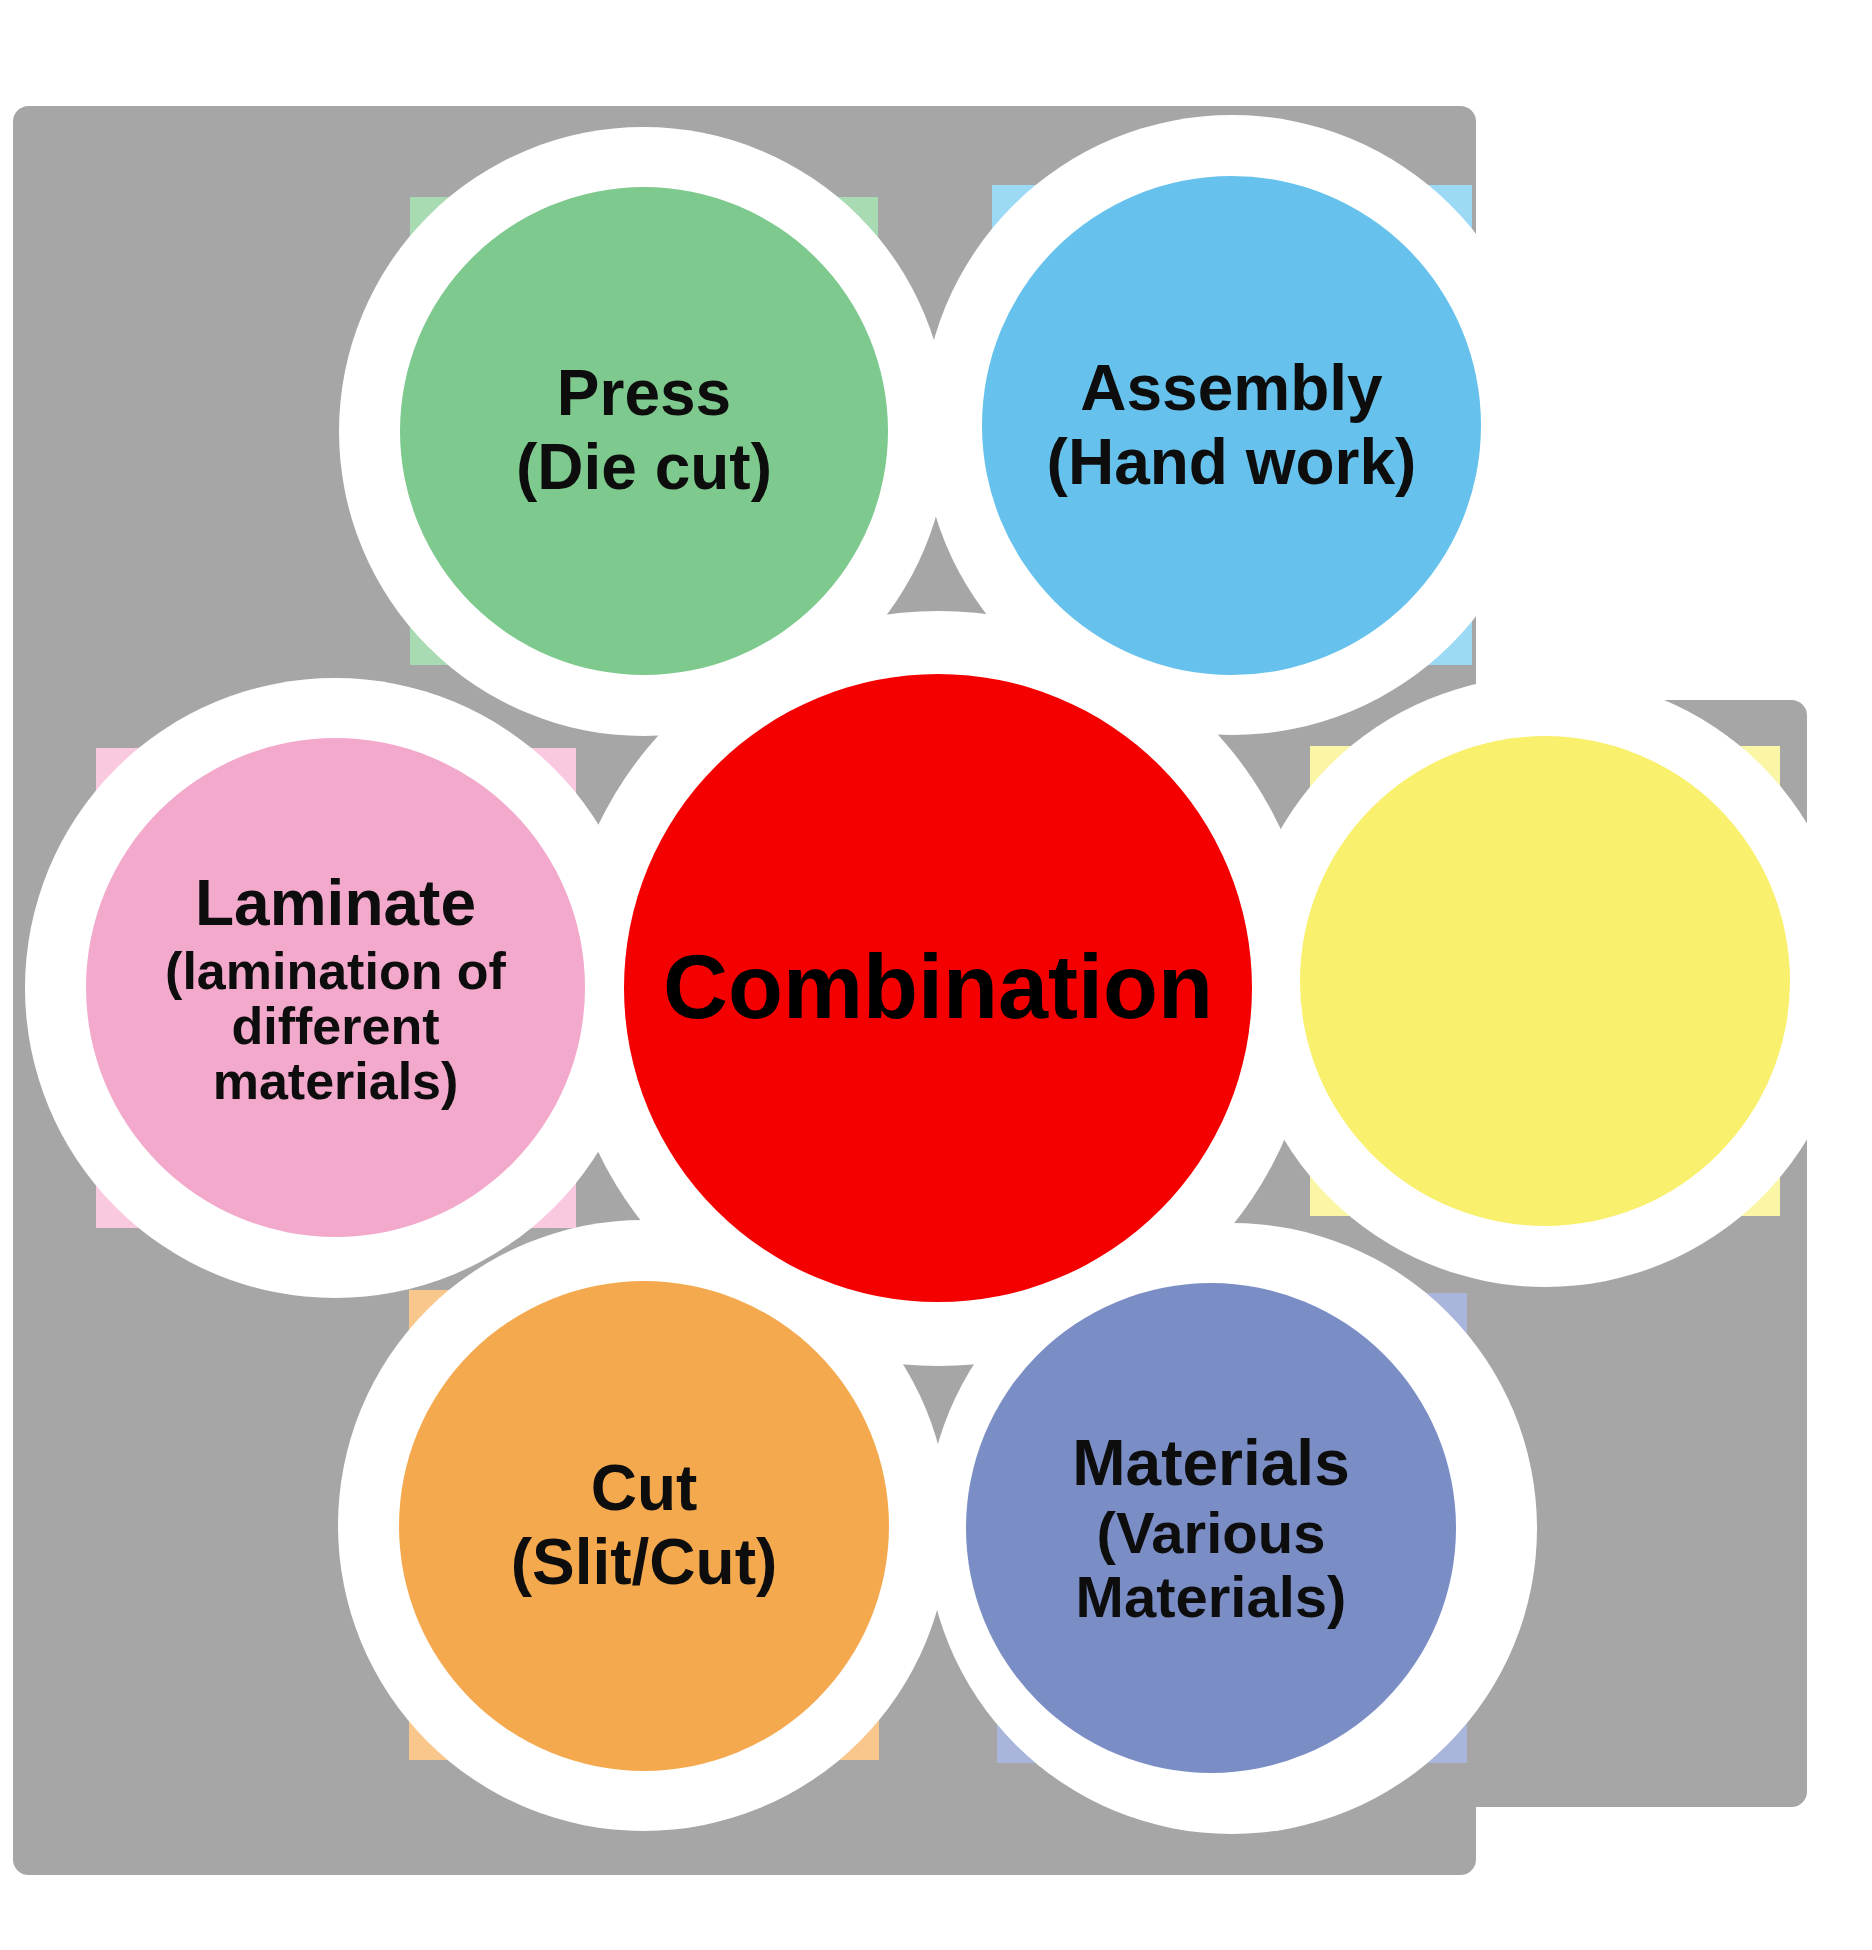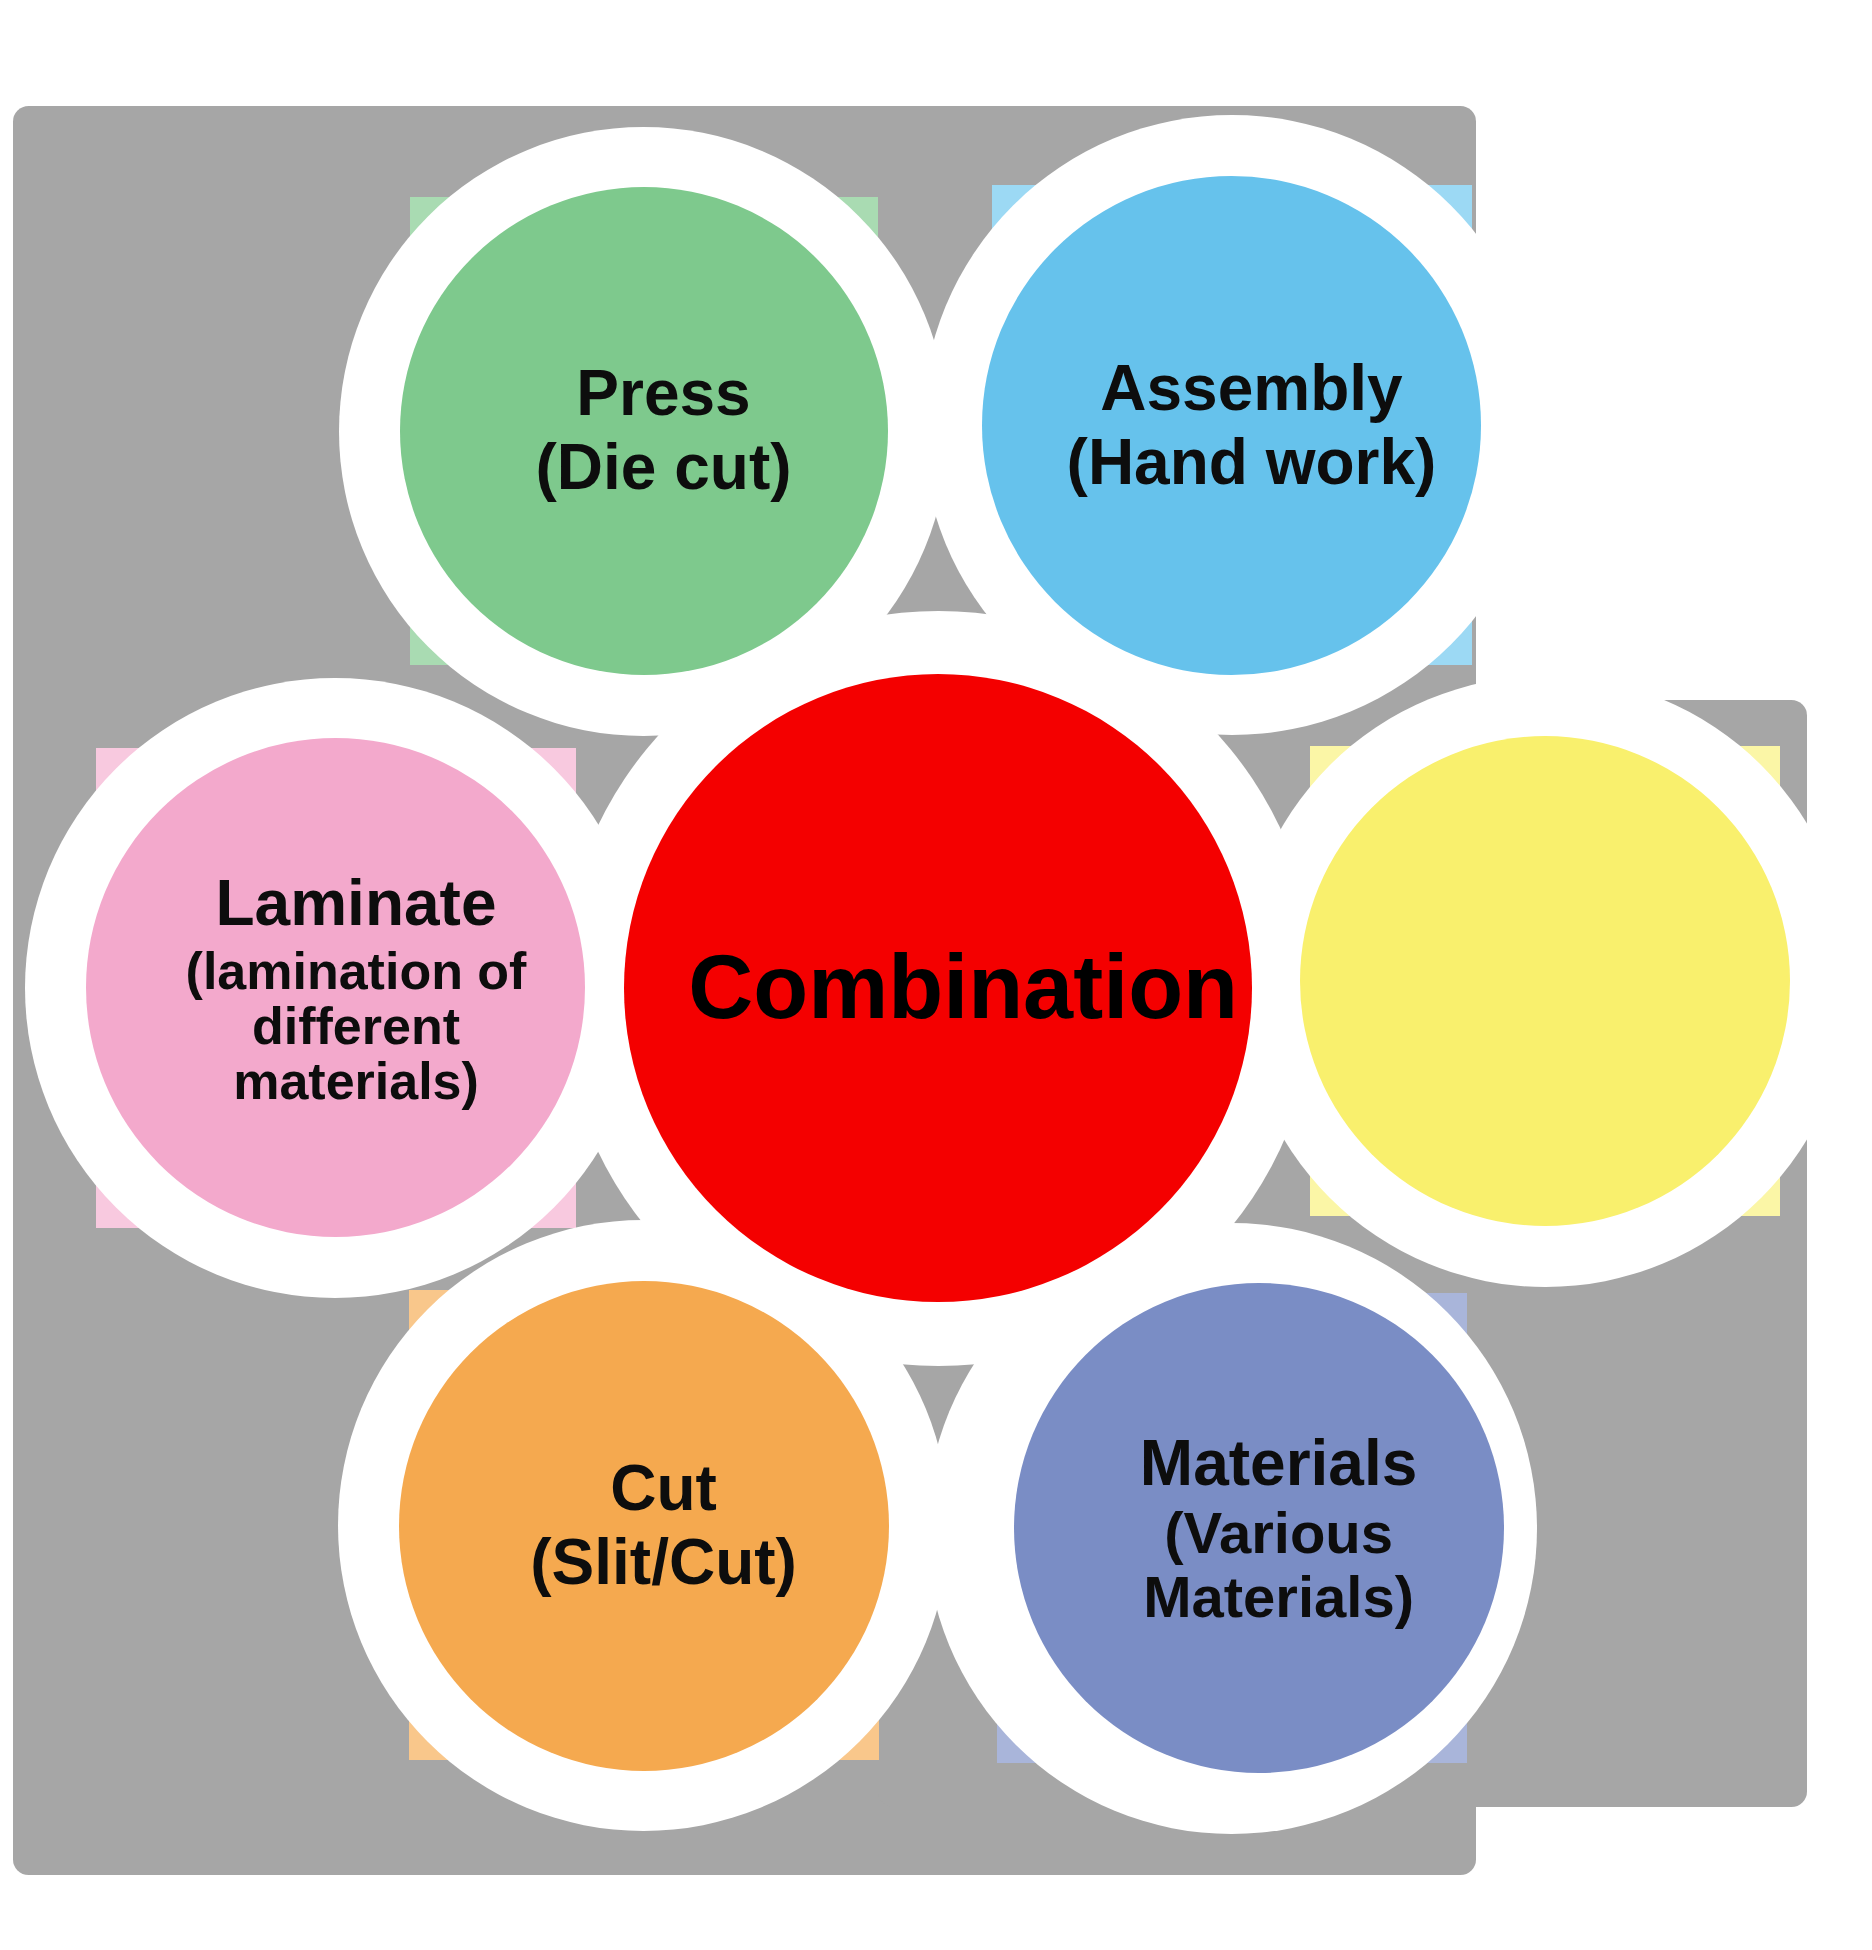--- a/index.html
+++ b/index.html
@@ -27,27 +27,27 @@
   #halo-press    { left: 339px;  top: 127px;  width: 609px; height: 609px; }
   #halo-assembly { left: 922px;  top: 115px;  width: 620px; height: 620px; }
   #halo-design   { left: 1240px; top: 676px;  width: 611px; height: 611px; }
   #halo-materials{ left: 926px;  top: 1223px; width: 611px; height: 611px; }
   #halo-cut      { left: 338px;  top: 1220px; width: 611px; height: 611px; }
   #halo-laminate { left: 25px;   top: 678px;  width: 620px; height: 620px; }
   #halo-center   { left: 561px;  top: 611px;  width: 755px; height: 755px; }
 
   .circle {
     position: absolute; border-radius: 50%;
-    display: flex; align-items: center; justify-content: flex-end;
+    display: flex; align-items: center; justify-content: center;
     text-align: center; color: #0d0d0d; font-weight: bold;
   }
   #c-press    { left: 400px;  top: 187px;  width: 488px; height: 488px; }
   #c-assembly { left: 982px; top: 176px;  width: 499px; height: 499px; }
   #c-design   { left: 1300px; top: 736px;  width: 490px; height: 490px; }
-  #c-materials{ left: 1014px; top: 1283px; width: 490px; height: 490px; }
+  #c-materials{ left: 966px; top: 1283px; width: 490px; height: 490px; }
   #c-cut      { left: 399px;  top: 1281px; width: 490px; height: 490px; }
   #c-laminate { left: 86px;   top: 738px;  width: 499px; height: 499px; }
   #c-center   { left: 624px;  top: 674px;  width: 628px; height: 628px; }
 
   .ctext { width: 92%; line-height: 1.15; }
   .title    { font-size: 64px; }
   .subtitle { font-size: 64px; }
   .subtitle.small-42 { font-size: 58px; line-height: 1.1; }
   .subtitle.small-40 { font-size: 52px; line-height: 1.05; margin-top: 3.9px; }
   #c-laminate .ctext { width: 458px; }

